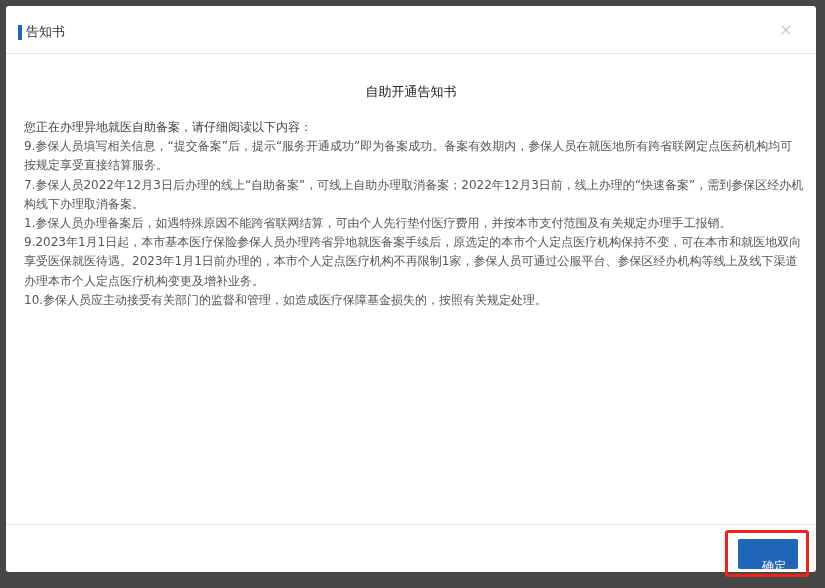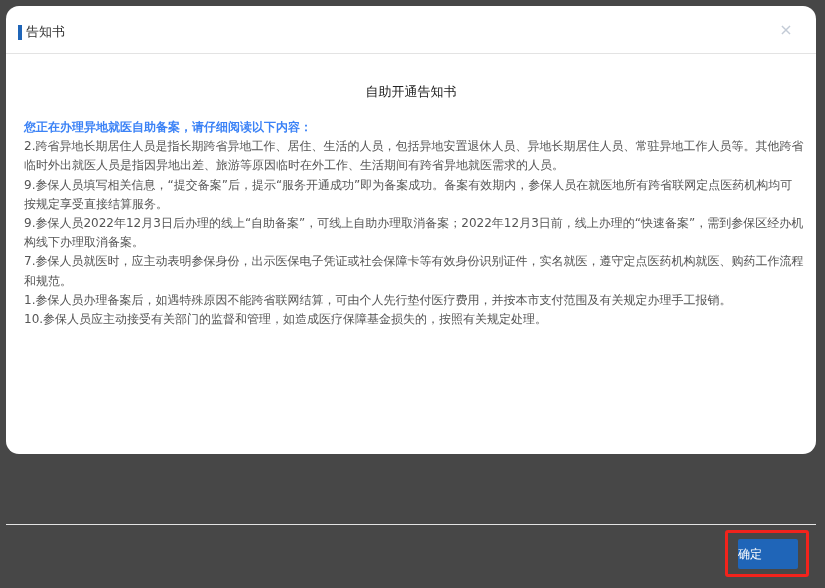--- a/index.html
+++ b/index.html
@@ -15,23 +15,23 @@
       position: absolute;
       left: 0; top: 0;
       width: 825px; height: 588px;
       background: #474747;
     }
     .modal {
       position: absolute;
       left: 6px;
       top: 6px;
       width: 810px;
-      height: 448px;
+      height: 566px;
       background: #ffffff;
-      border-radius: 13px;
+      border-radius: 3px;
       box-sizing: border-box;
     }
     .modal-header {
       position: absolute;
       left: 0; top: 0;
       width: 100%;
       height: 48px;
       border-bottom: 1px solid #e3e3e3;
       box-sizing: border-box;
     }
@@ -85,22 +85,22 @@
     .content {
       position: absolute;
       left: 18px;
       top: 64px;
       width: 780px;
       font-size: 12px;
       line-height: 19.2px;
       color: #555555;
     }
     .intro {
-      font-weight: bold;
-      color: #3b82f6;
+      font-weight: normal;
+      color: #404040;
     }
     .content p {
       margin: 0;
       padding: 0;
     }
     .modal-footer {
       position: absolute;
       left: 0;
       top: 518px;
       width: 100%;
@@ -123,49 +123,48 @@
       left: 732px;
       top: 14px;
       width: 60px;
       height: 30px;
       background: #1f65b8;
       color: #ffffff;
       border: none;
       border-radius: 2px;
       font-size: 12px;
       line-height: 30px;
-      text-align: left;
+      text-align: right;
       cursor: pointer;
       font-family: "DejaVu Sans", "Liberation Sans", sans-serif;
-      padding: 0;
+      padding: 12px;
     }
   </style>
 </head>
 <body>
 
 <div class="backdrop"></div>
 
 <div class="modal">
   <div class="modal-header">
     <div class="title-bar"></div>
     <div class="modal-title">告知书</div>
     <div class="close-btn">
       <span>×</span>
     </div>
   </div>
 
   <div class="modal-body">
     <div class="doc-title">自助开通告知书</div>
     <div class="content">
       <p class="intro">您正在办理异地就医自助备案，请仔细阅读以下内容：</p>
-      <p>2.跨省异地长期居住人员是指长期跨省异地工作、居住、生活的人员，包括异地安置退休人员、异地长期居住人员、常驻异地工作人员等。其他跨省临时外出就医人员是指因异地出差、旅游等原因临时在外工作、生活期间有跨省异地就医需求的人员。</p>
       <p>9.参保人员填写相关信息，“提交备案”后，提示“服务开通成功”即为备案成功。备案有效期内，参保人员在就医地所有跨省联网定点医药机构均可按规定享受直接结算服务。</p>
-      <p>9.参保人员2022年12月3日后办理的线上“自助备案”，可线上自助办理取消备案；2022年12月3日前，线上办理的“快速备案”，需到参保区经办机构线下办理取消备案。</p>
-      <p>7.参保人员就医时，应主动表明参保身份，出示医保电子凭证或社会保障卡等有效身份识别证件，实名就医，遵守定点医药机构就医、购药工作流程和规范。</p>
+      <p>7.参保人员2022年12月3日后办理的线上“自助备案”，可线上自助办理取消备案；2022年12月3日前，线上办理的“快速备案”，需到参保区经办机构线下办理取消备案。</p>
       <p>1.参保人员办理备案后，如遇特殊原因不能跨省联网结算，可由个人先行垫付医疗费用，并按本市支付范围及有关规定办理手工报销。</p>
+      <p>9.2023年1月1日起，本市基本医疗保险参保人员办理跨省异地就医备案手续后，原选定的本市个人定点医疗机构保持不变，可在本市和就医地双向享受医保就医待遇。2023年1月1日前办理的，本市个人定点医疗机构不再限制1家，参保人员可通过公服平台、参保区经办机构等线上及线下渠道办理本市个人定点医疗机构变更及增补业务。</p>
       <p>10.参保人员应主动接受有关部门的监督和管理，如造成医疗保障基金损失的，按照有关规定处理。</p>
     </div>
   </div>
 
   <div class="modal-footer">
     <div class="highlight-box"></div>
     <button class="confirm-btn">确定</button>
   </div>
 </div>
 

